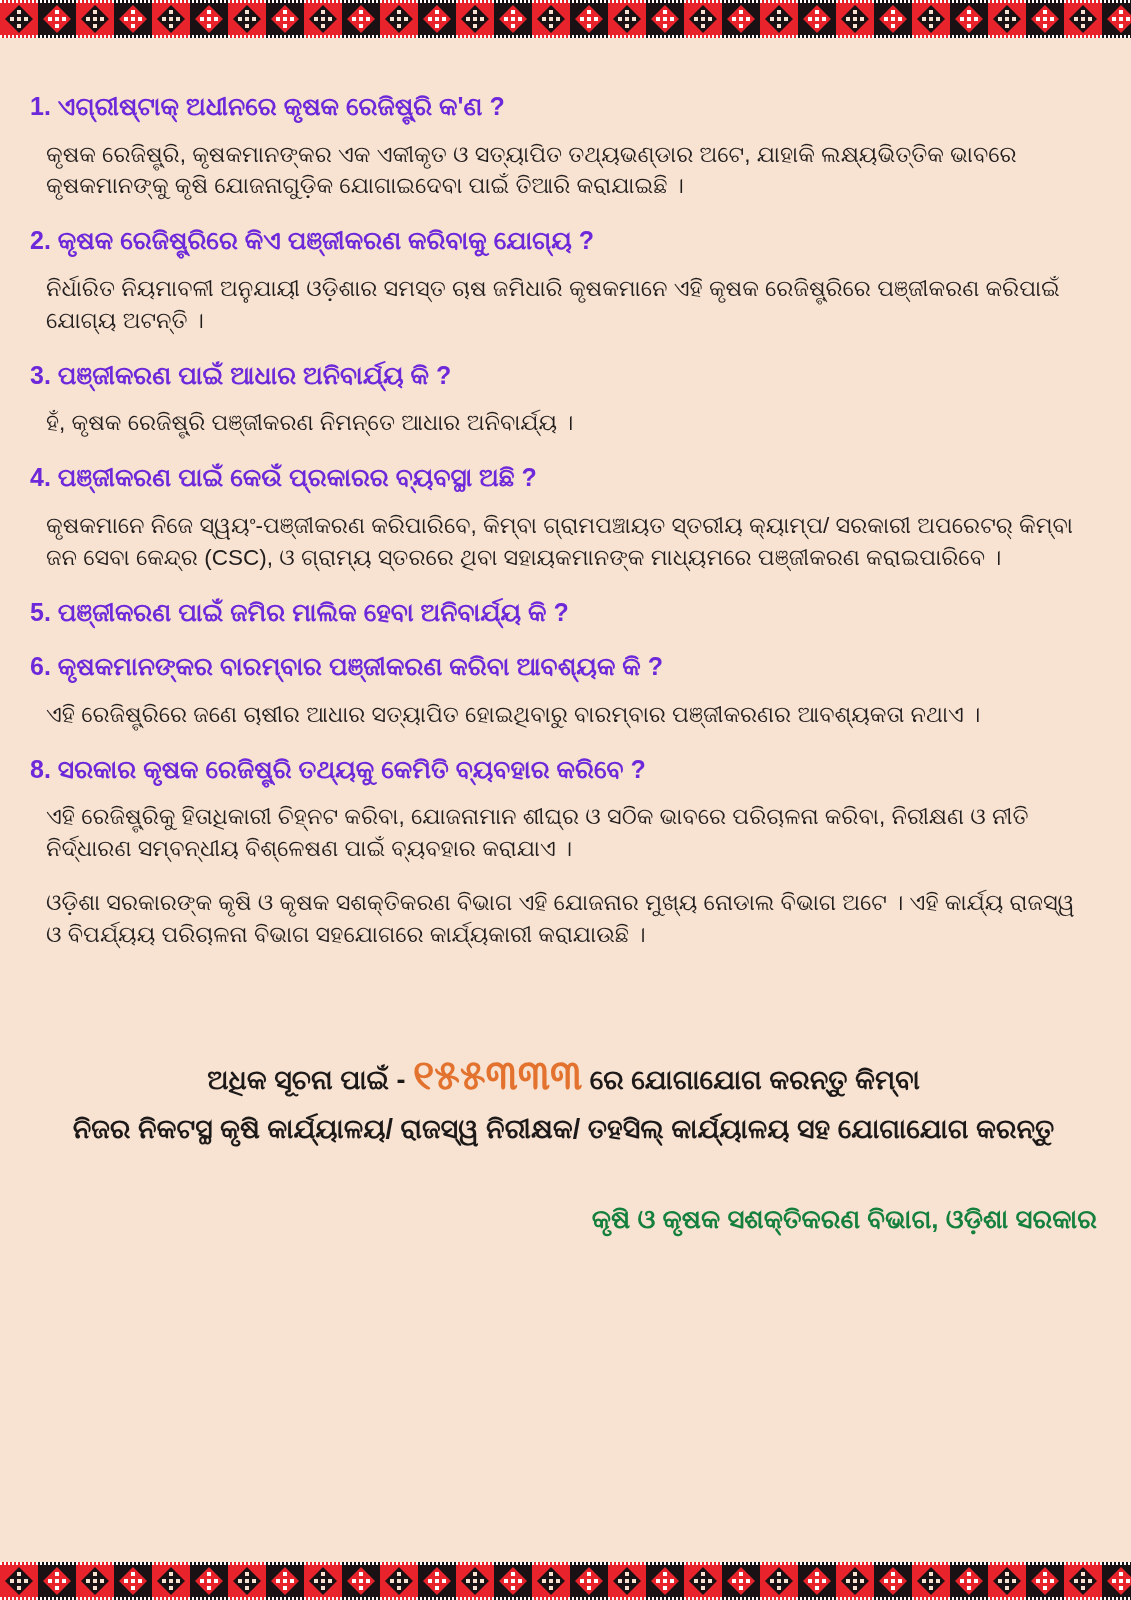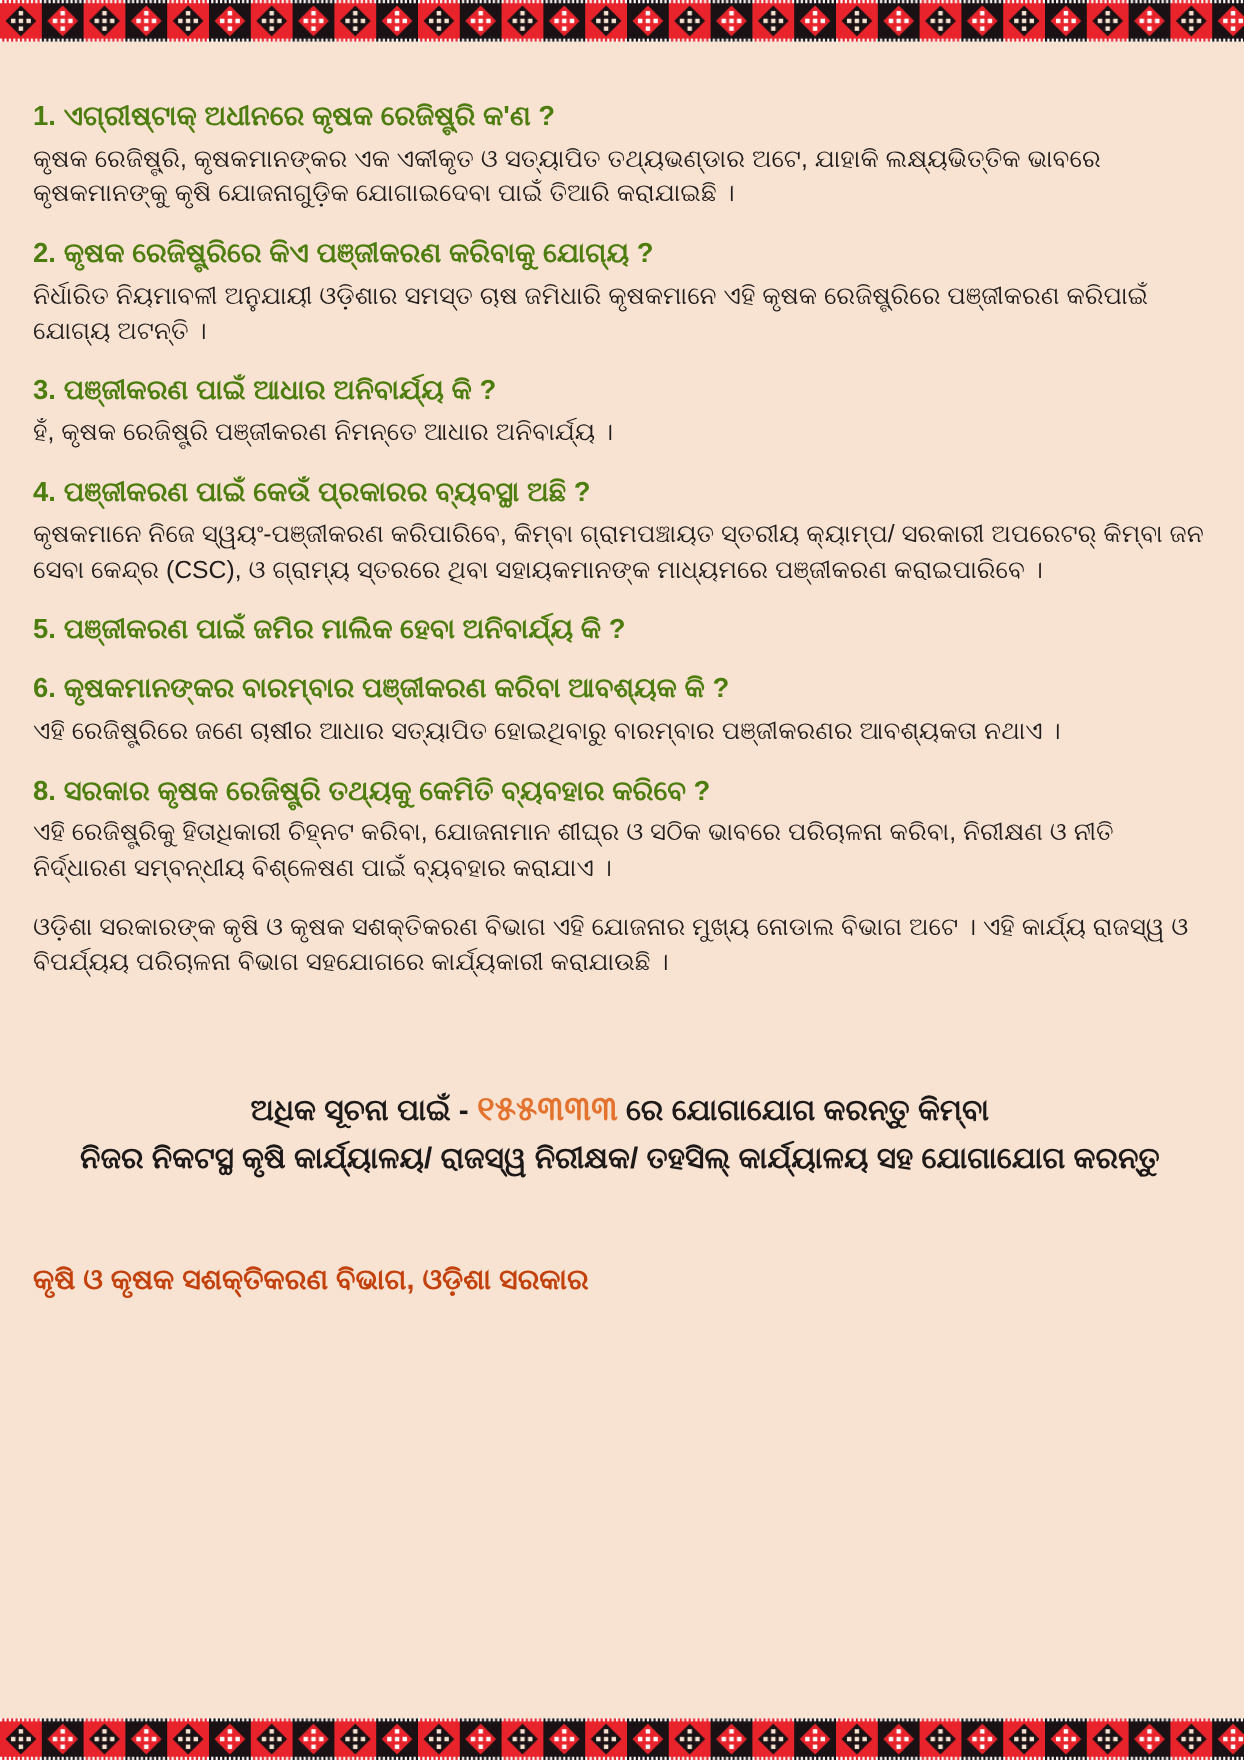--- a/index.html
+++ b/index.html
@@ -23,54 +23,54 @@
   .border-strip.bottom { bottom: 0; }
   .content {
     position: absolute;
     top: 38px;
     left: 0;
     width: 1131px;
     padding: 52px 34px 0 30px;
   }
   .faq-item { margin-bottom: 22px; }
   .question {
-    color: #4d7c0f;
+    color: #6d28d9;
     font-weight: bold;
     font-size: 25px;
     line-height: 1.3;
     margin: 0 0 6px 0;
   }
   .q-num { margin-right: 7px; }
   .answer {
     color: #211d1d;
     font-size: 22.5px;
     line-height: 1.42;
-    margin: 0;
+    margin: 16px;
     font-weight: 500;
   }
   .footer { margin-top: 92px; }
   .contact-line {
     text-align: center;
     font-weight: bold;
     color: #1d1919;
     font-size: 27px;
     line-height: 1.6;
     margin: 0 10px;
   }
   .contact-number {
     color: #e2722e;
-    font-size: 31px;
+    font-size: 41px;
     font-weight: bold;
   }
   .department-line {
-    text-align: left;
+    text-align: right;
     font-weight: bold;
-    color: #c2410c;
+    color: #15803d;
     font-size: 26px;
-    margin-top: 72px;
+    margin-top: 52px;
   }
 </style>
 </head>
 <body>
 
 <svg class="border-strip top" width="1131" height="38" xmlns="http://www.w3.org/2000/svg">
   <defs>
     <pattern id="ikat-top" width="76" height="38" patternUnits="userSpaceOnUse">
       <rect width="38" height="38" fill="#e8232b"></rect>
       <rect x="38" width="38" height="38" fill="#191114"></rect>

